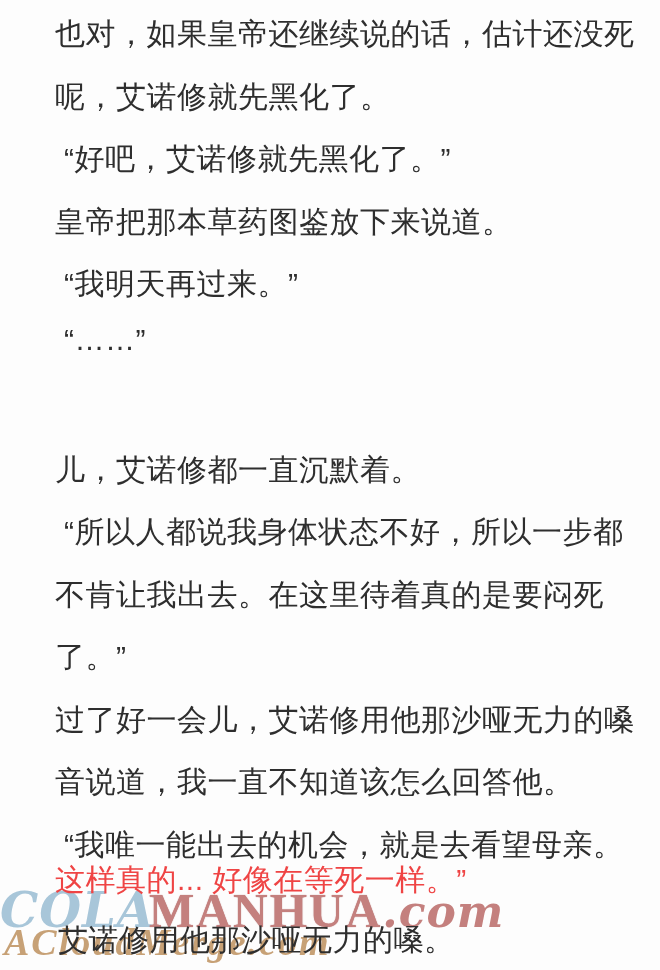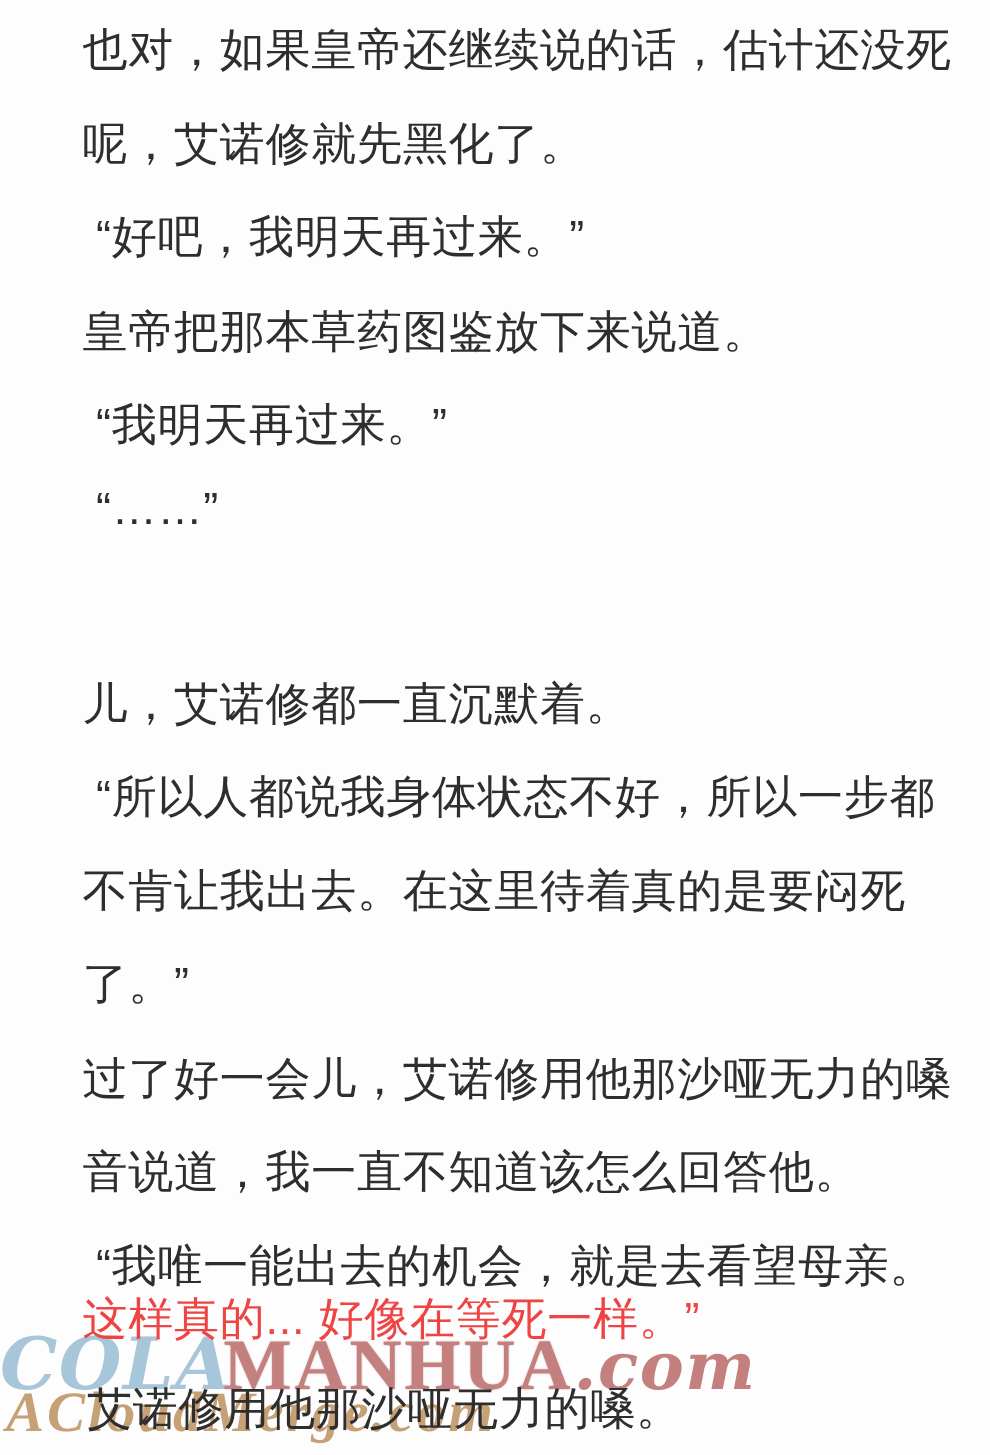--- a/index.html
+++ b/index.html
@@ -92,21 +92,21 @@
     white-space: nowrap;
   }
 </style>
 </head>
 <body>
 
 <div class="page" style="background: rgb(253, 253, 253);">
 
   <div class="ln l1" style="color: rgb(46, 46, 46);">也对，如果皇帝还继续说的话，估计还没死</div>
   <div class="ln l2" style="color: rgb(46, 46, 46);">呢，艾诺修就先黑化了。</div>
-  <div class="ln l3" style="color: rgb(46, 46, 46);">“好吧，我明天再过来。”</div>
+  <div class="ln l3" style="color: rgb(46, 46, 46);">“好吧，艾诺修就先黑化了。”</div>
   <div class="ln l4" style="color: rgb(46, 46, 46);">皇帝把那本草药图鉴放下来说道。</div>
   <div class="ln l5" style="color: rgb(46, 46, 46);">“我明天再过来。”</div>
   <div class="ln l6" style="color: rgb(46, 46, 46);">“……”</div>
   <div class="ln l8" style="color: rgb(46, 46, 46);">儿，艾诺修都一直沉默着。</div>
   <div class="ln l9" style="color: rgb(46, 46, 46);">“所以人都说我身体状态不好，所以一步都</div>
   <div class="ln l10" style="color: rgb(46, 46, 46);">不肯让我出去。在这里待着真的是要闷死</div>
   <div class="ln l11" style="color: rgb(46, 46, 46);">了。”</div>
   <div class="ln l12" style="color: rgb(46, 46, 46);">过了好一会儿，艾诺修用他那沙哑无力的嗓</div>
   <div class="ln l13" style="color: rgb(46, 46, 46);">音说道，我一直不知道该怎么回答他。</div>
   <div class="ln l14" style="color: rgb(46, 46, 46);">“我唯一能出去的机会，就是去看望母亲。</div>

